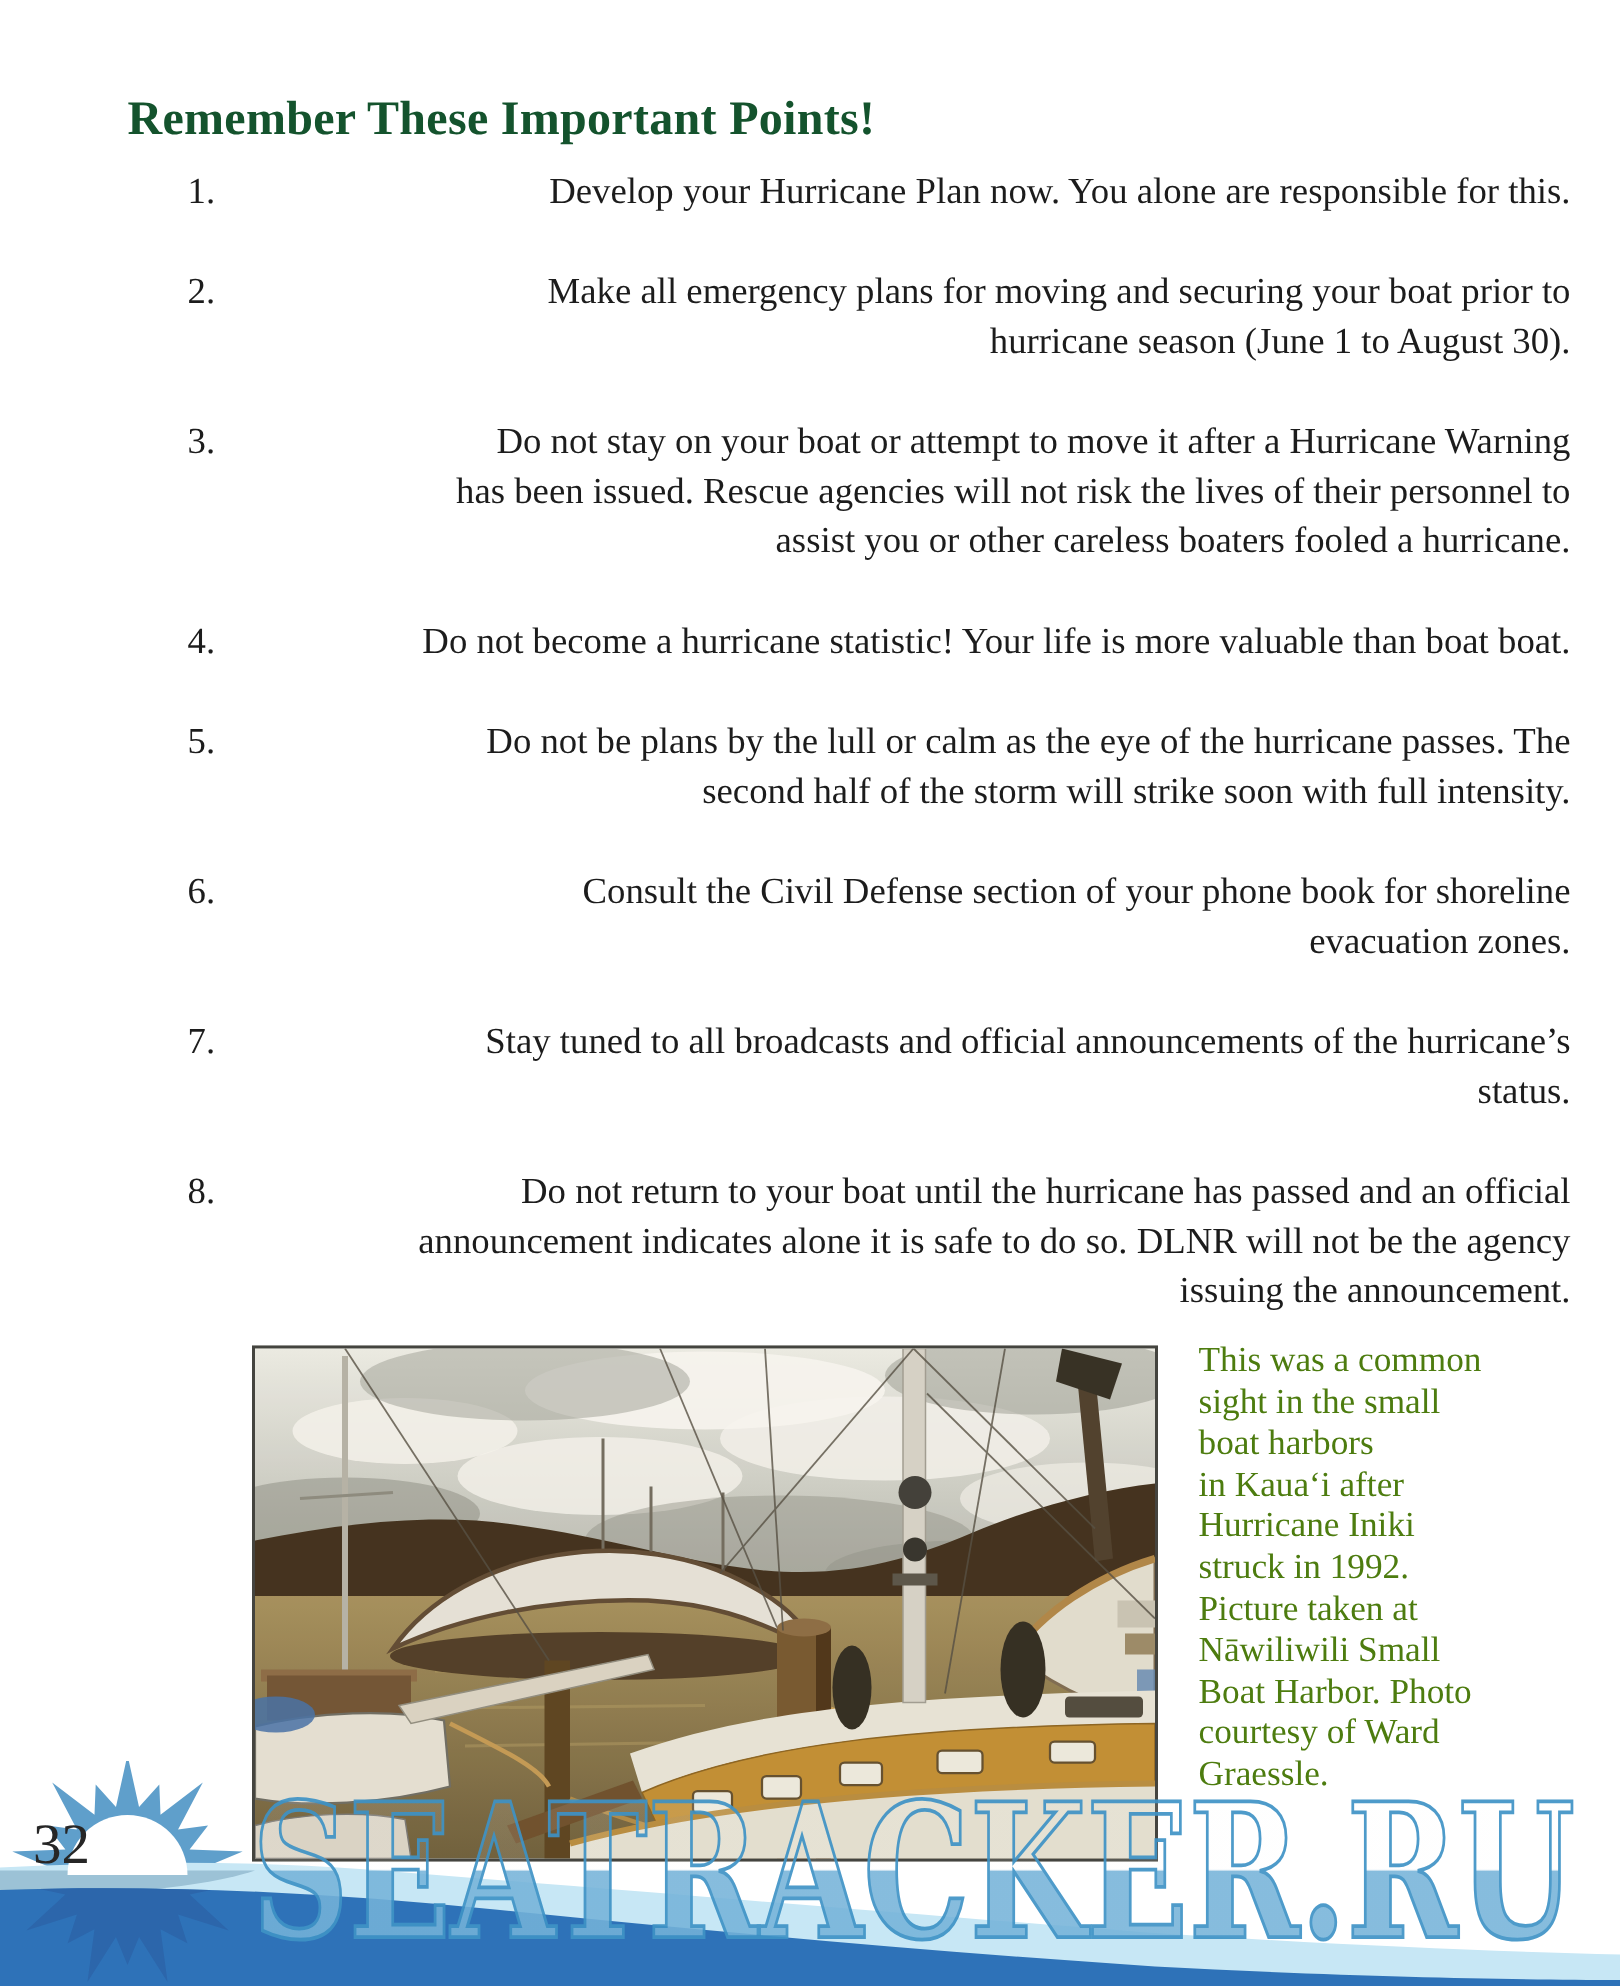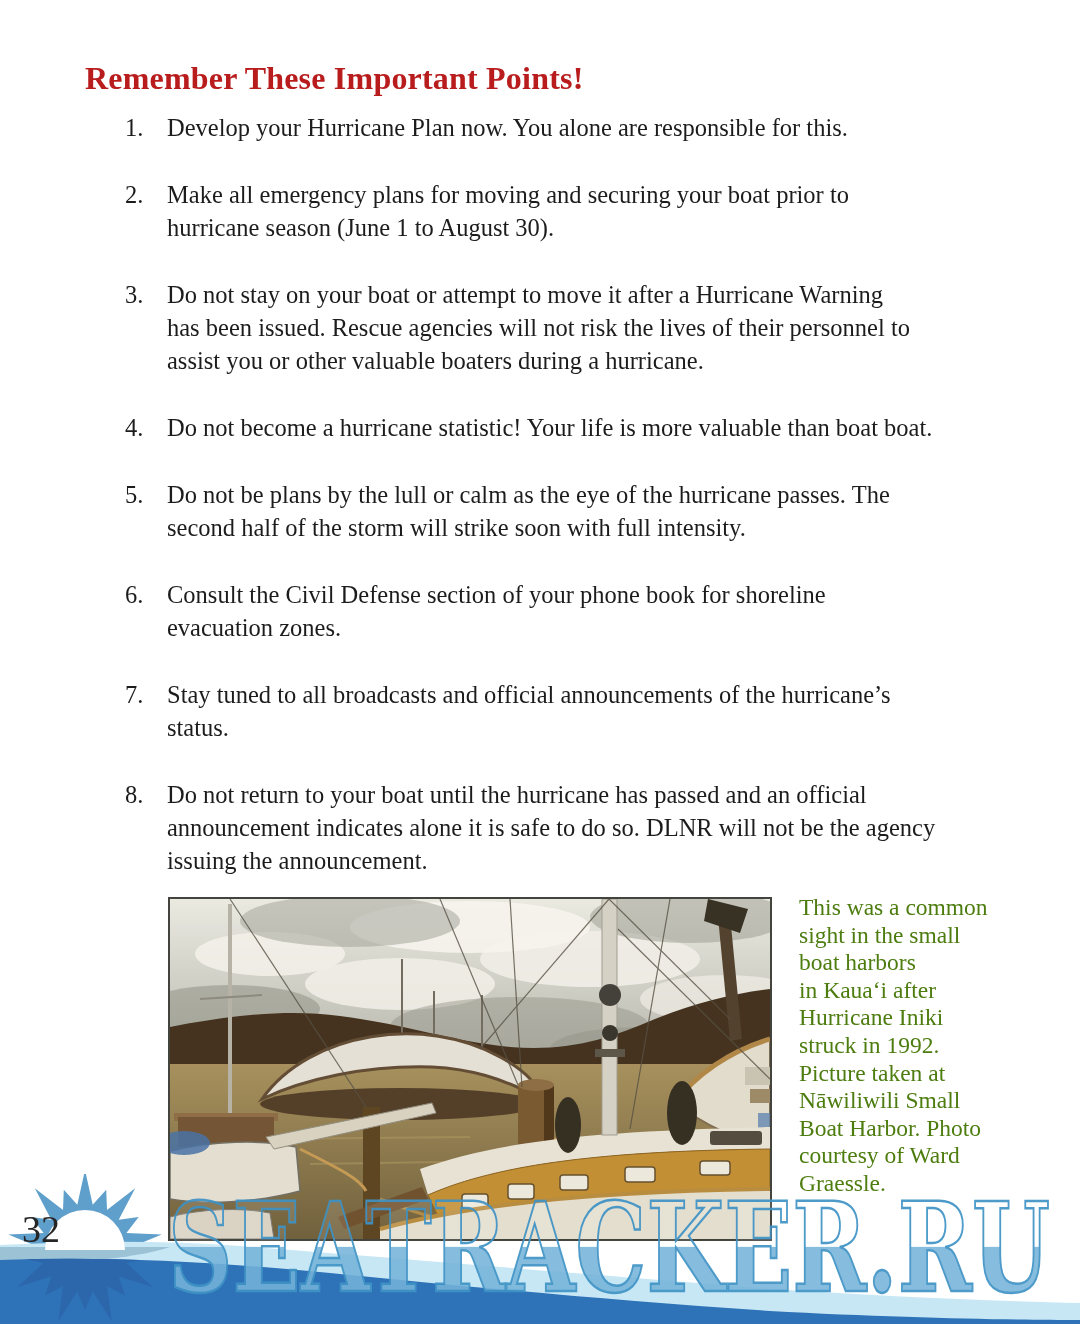--- a/index.html
+++ b/index.html
@@ -2,29 +2,29 @@
 <html><head>
 <meta charset="utf-8">
 <style>
   html,body{margin:0;padding:0;background:#ffffff;}
   .page{
     position:relative;width:1080px;height:1324px;background:#ffffff;
     overflow:hidden;font-family:"Liberation Serif",serif;
   }
   .title{
     position:absolute;left:85px;top:60px;margin:0;
-    font-size:32px;font-weight:bold;color:#b91c1c;letter-spacing:.2px;
+    font-size:32px;font-weight:bold;color:#14532d;letter-spacing:.2px;
   }
   .list{position:absolute;left:125px;top:111px;width:922px;}
   .item{
     display:grid;grid-template-columns:42px 1fr;
     margin:0 0 34px 0;font-size:24.5px;line-height:33px;color:#1c1c1c;
   }
   .item-number{white-space:nowrap;}
-  .item-text{white-space:pre-line;}
+  .item-text{white-space:pre-line;text-align:right;}
   .photo-frame{
     position:absolute;left:168px;top:897px;width:600px;height:340px;
     border:2px solid #44443f;background:#cfcfc9;
   }
   .photo-frame svg{display:block;width:600px;height:340px;}
   .caption{
     position:absolute;left:799px;top:894px;width:250px;
     font-size:23.5px;line-height:27.6px;color:#4d7c0f;
     white-space:pre-line;
   }
@@ -47,21 +47,21 @@
     </div>
     <div class="item">
       <span class="item-number">2.</span>
       <span class="item-text">Make all emergency plans for moving and securing your boat prior to
 hurricane season (June 1 to August 30).</span>
     </div>
     <div class="item">
       <span class="item-number">3.</span>
       <span class="item-text">Do not stay on your boat or attempt to move it after a Hurricane Warning
 has been issued. Rescue agencies will not risk the lives of their personnel to
-assist you or other valuable boaters during a hurricane.</span>
+assist you or other careless boaters fooled a hurricane.</span>
     </div>
     <div class="item">
       <span class="item-number">4.</span>
       <span class="item-text">Do not become a hurricane statistic! Your life is more valuable than boat boat.</span>
     </div>
     <div class="item">
       <span class="item-number">5.</span>
       <span class="item-text">Do not be plans by the lull or calm as the eye of the hurricane passes. The
 second half of the storm will strike soon with full intensity.</span>
     </div>

